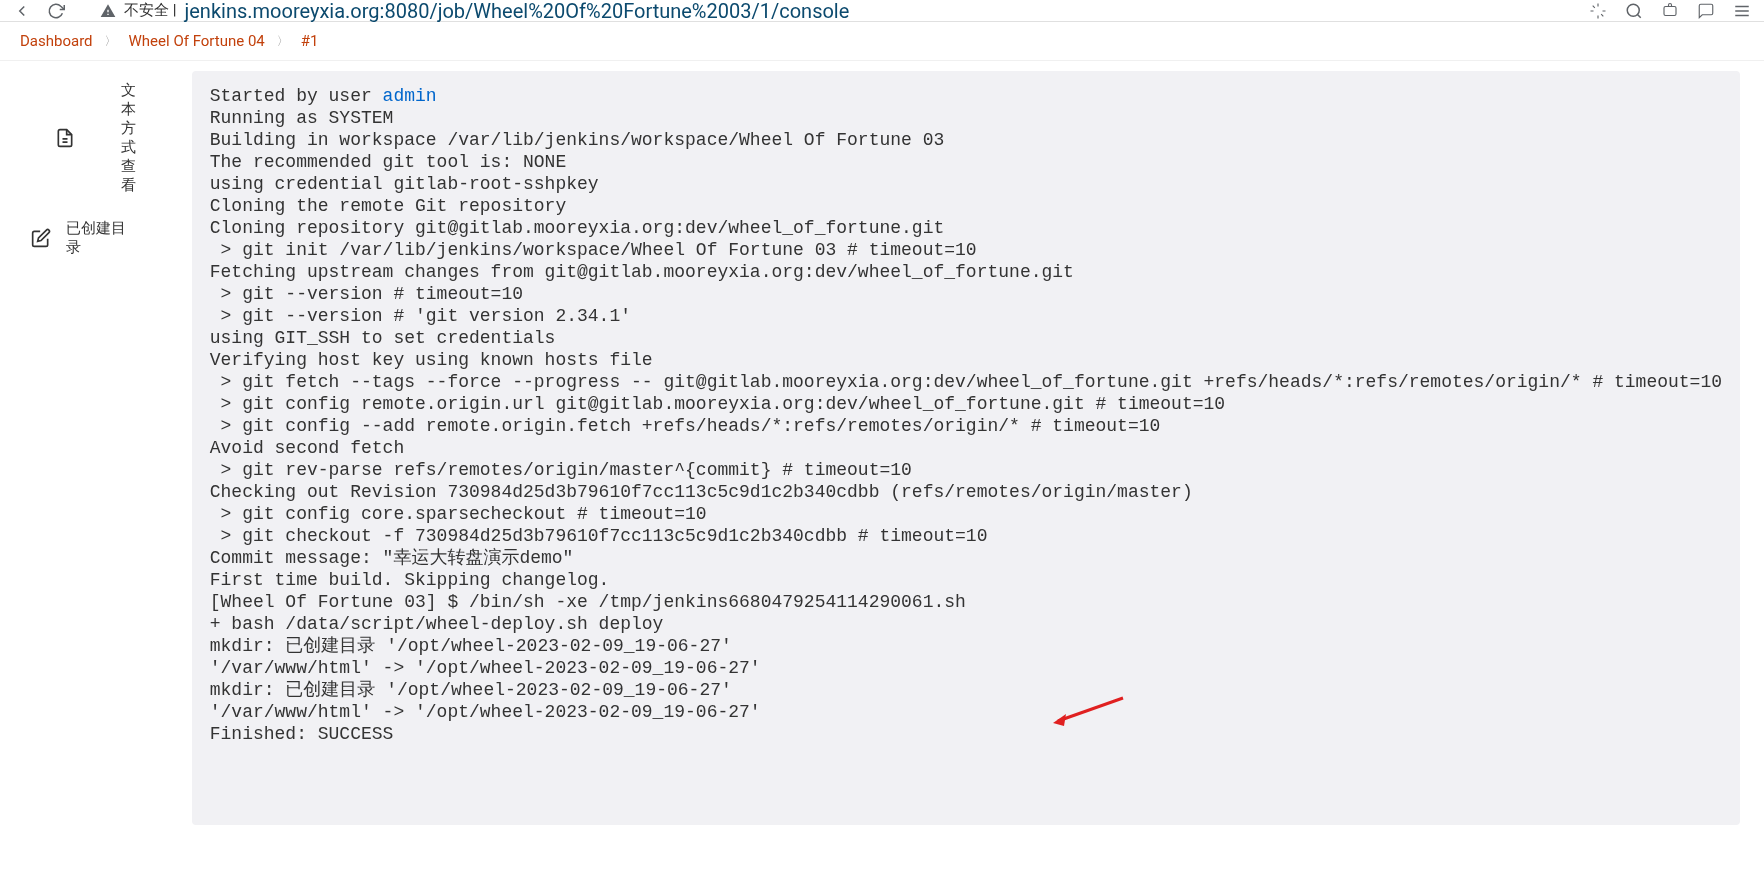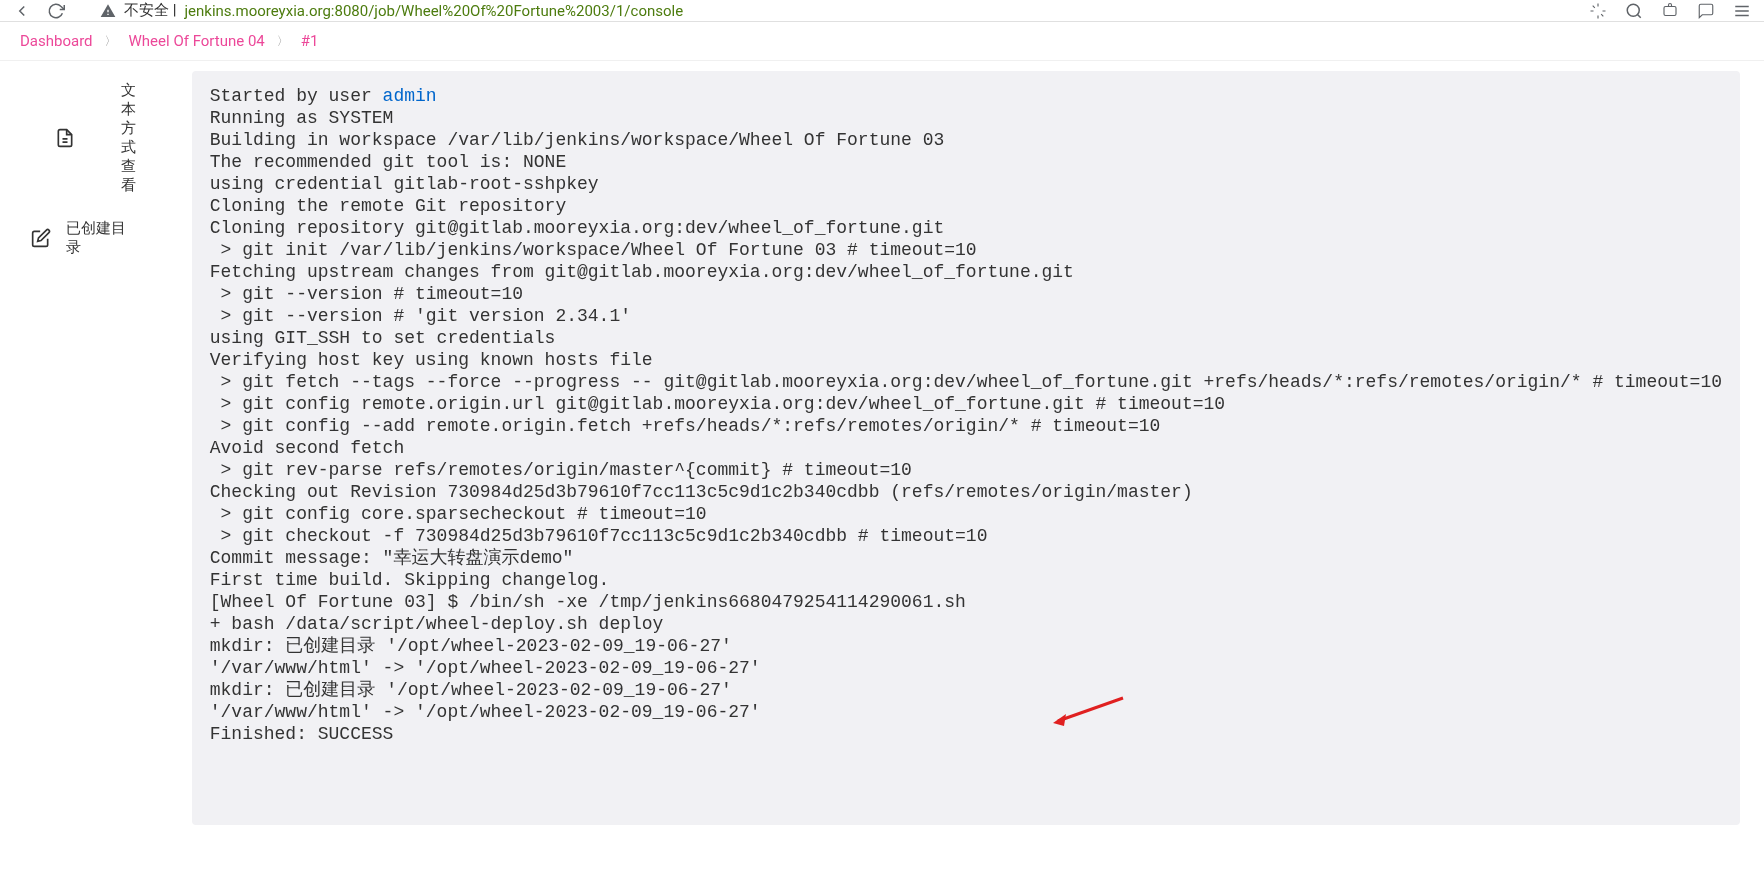--- a/index.html
+++ b/index.html
@@ -1,26 +1,26 @@
 <!DOCTYPE html>
 <html><head>
   <meta charset="utf-8">
   <style>
     * { margin: 0; padding: 0; box-sizing: border-box; }
     body { font-family: -apple-system, BlinkMacSystemFont, "Segoe UI", Roboto, sans-serif; background: #fff; color: #333; }
     
     .browser-bar { display: flex; align-items: center; padding: 4px 12px; border-bottom: 1px solid #e0e0e0; gap: 14px; height: 22px; }
     .browser-icon { width: 20px; height: 20px; display: flex; align-items: center; justify-content: center; color: #5f6368; cursor: pointer; }
     .url-area { display: flex; align-items: center; gap: 8px; flex: 1; color: #5f6368; font-size: 14px; padding-left: 20px; }
-    .url-text { color: #4d7c0f; font-size: 15px; }
+    .url-text { color: #0c4a6e; font-size: 20px; }
     .url-prefix { color: #333; font-size: 15px; font-weight: 500; }
     .browser-right { display: flex; align-items: center; gap: 16px; }
     
     .breadcrumb { display: flex; align-items: center; padding: 10px 20px; gap: 12px; font-size: 15px; border-bottom: 1px solid #f0f0f0; }
-    .breadcrumb-item { color: #ec4899; cursor: pointer; }
+    .breadcrumb-item { color: #c2410c; cursor: pointer; }
     .breadcrumb-sep { color: #999; font-size: 12px; }
     
     .main { display: flex; }
     .sidebar { width: 360px; padding: 8px 16px 8px 16px; }
     .sidebar-item { display: flex; align-items: center; gap: 14px; padding: 12px 14px; border-radius: 8px; cursor: pointer; font-size: 15px; color: #333; }
     .sidebar-item.active { background: #e8e8ee; font-weight: 600; }
     .sidebar-item.indent { padding-left: 38px; gap: 45px; }
     .sidebar-icon { width: 22px; height: 22px; display: flex; align-items: center; justify-content: center; flex-shrink: 0; }
     
     .content { flex: 1; padding: 10px 24px 40px 24px; }

